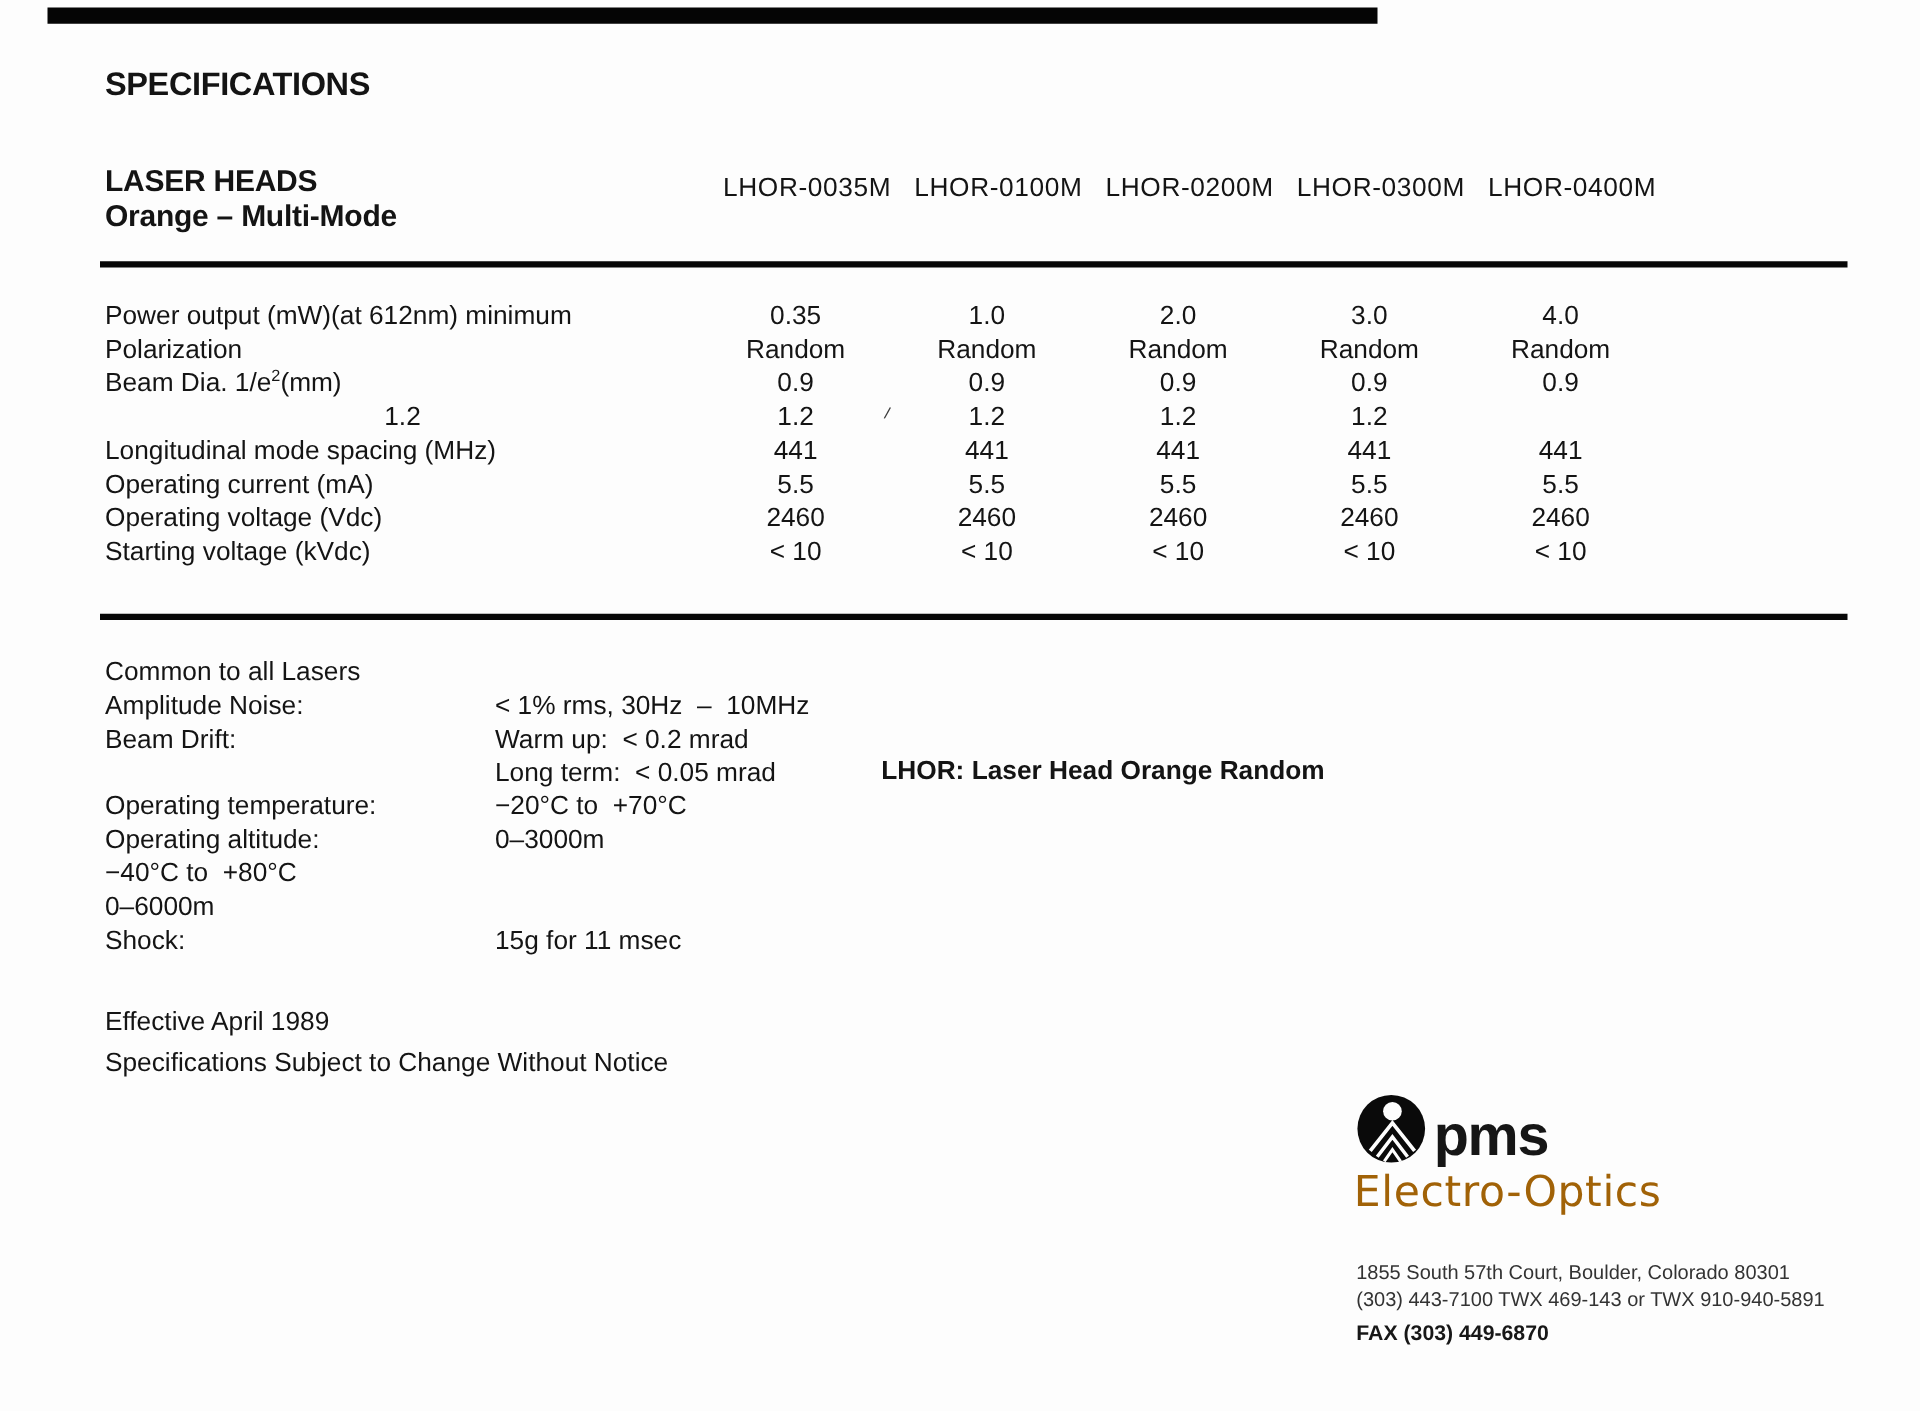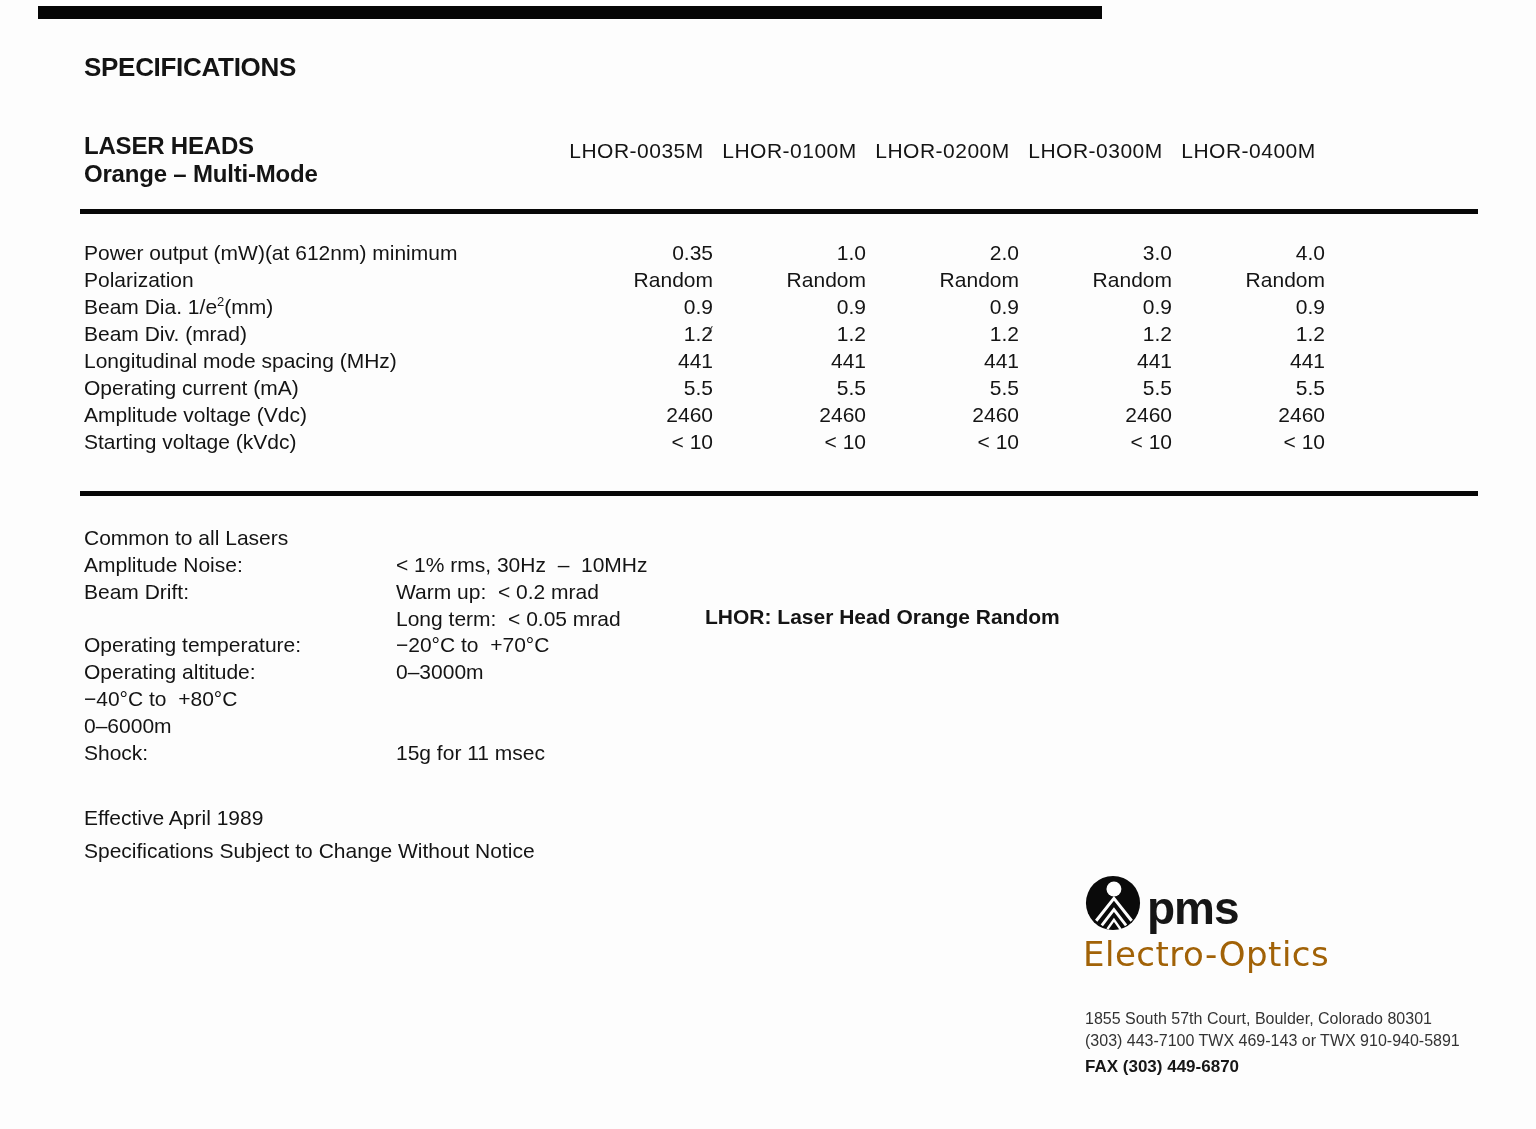--- a/index.html
+++ b/index.html
@@ -12,30 +12,30 @@
   .abs{position:absolute}
 
   #scan-bar{left:38px;top:6px;width:1064px;height:13px;background:#050505}
 
   #title{left:84px;top:52px;font-size:26px;font-weight:700;letter-spacing:-.3px}
 
   #tbl-title{left:84px;top:132px;font-size:24px;font-weight:700;line-height:28px;letter-spacing:-.2px}
 
   #col-headers{left:560px;top:139px;display:grid;grid-template-columns:repeat(5,153px);
     font-size:21px;letter-spacing:.5px}
-  #col-headers .ch{text-align:center}
+  #col-headers .ch{text-align:right}
 
   .rule{left:80px;width:1398px;height:5px;background:#070707}
   #rule1{top:209px}
   #rule2{top:491px}
 
   #spec-rows{left:84px;top:241px}
   .srow{display:grid;grid-template-columns:476px repeat(5,153px);height:27px;
     font-size:21px;align-items:baseline}
-  .srow .v{text-align:right}
+  .srow .v{text-align:center}
   .srow.gap{}
   .sup2{font-size:13px;position:relative;top:-8px}
 
   #stray{left:708px;top:323px;font-size:13px;color:#3a3a3a;transform:rotate(14deg)}
 
   #common{left:84px;top:526px;font-size:21px}
   #common .c-title{font-weight:400;height:27px}
   .crow{display:grid;grid-template-columns:312px auto;height:26.8px}
   .crow .val{white-space:pre}
 
@@ -96,21 +96,20 @@
     </div>
     <div class="srow gap">
       <div><span>Beam Dia. 1/e</span><span class="sup2">2</span><span>(mm)</span></div>
       <div class="v">0.9</div>
       <div class="v">0.9</div>
       <div class="v">0.9</div>
       <div class="v">0.9</div>
       <div class="v">0.9</div>
     </div>
     <div class="srow">
-      <div>Beam Div. (mrad)</div>
       <div class="v">1.2</div>
       <div class="v">1.2</div>
       <div class="v">1.2</div>
       <div class="v">1.2</div>
       <div class="v">1.2</div>
     </div>
     <div class="srow">
       <div>Longitudinal mode spacing (MHz)</div>
       <div class="v">441</div>
       <div class="v">441</div>
@@ -120,21 +119,21 @@
     </div>
     <div class="srow">
       <div>Operating current (mA)</div>
       <div class="v">5.5</div>
       <div class="v">5.5</div>
       <div class="v">5.5</div>
       <div class="v">5.5</div>
       <div class="v">5.5</div>
     </div>
     <div class="srow">
-      <div>Amplitude voltage (Vdc)</div>
+      <div>Operating voltage (Vdc)</div>
       <div class="v">2460</div>
       <div class="v">2460</div>
       <div class="v">2460</div>
       <div class="v">2460</div>
       <div class="v">2460</div>
     </div>
     <div class="srow">
       <div>Starting voltage (kVdc)</div>
       <div class="v">&lt; 10</div>
       <div class="v">&lt; 10</div>

